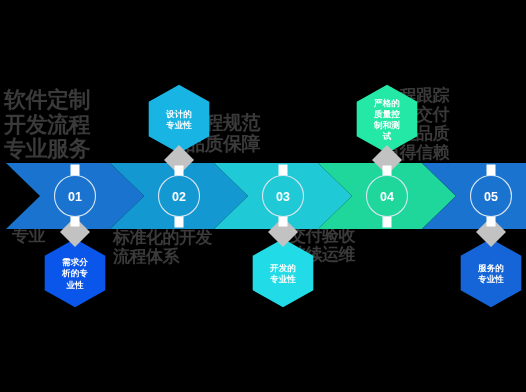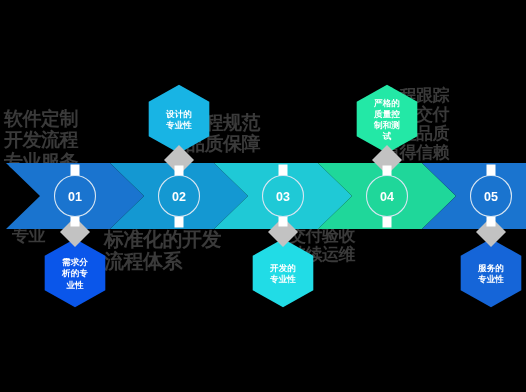--- a/index.html
+++ b/index.html
@@ -21,24 +21,24 @@
     pointer-events: none;
   }
   .wm {
     position: absolute;
     color: #3a3a3a;
     font-weight: bold;
     line-height: 1.12;
     white-space: pre;
     letter-spacing: -0.5px;
   }
-  .wm-a { left: 4px;   top: 108px; font-size: 19px; }
+  .wm-a { left: 4px;   top: 88px; font-size: 22px; }
   .wm-b { left: 186px; top: 112px; font-size: 19px; }
   .wm-c { left: 383px; top: 86px;  font-size: 17px; }
-  .wm-d { left: 104px; top: 228px; font-size: 20px; }
+  .wm-d { left: 113px; top: 228px; font-size: 17px; }
   .wm-e { left: 289px; top: 226px; font-size: 17px; }
   .wm-f { left: 12px;   top: 226px; font-size: 17px; }
 
   
   #diagram {
     position: absolute;
     left: 0;
     top: 0;
     width: 526px;
     height: 392px;

